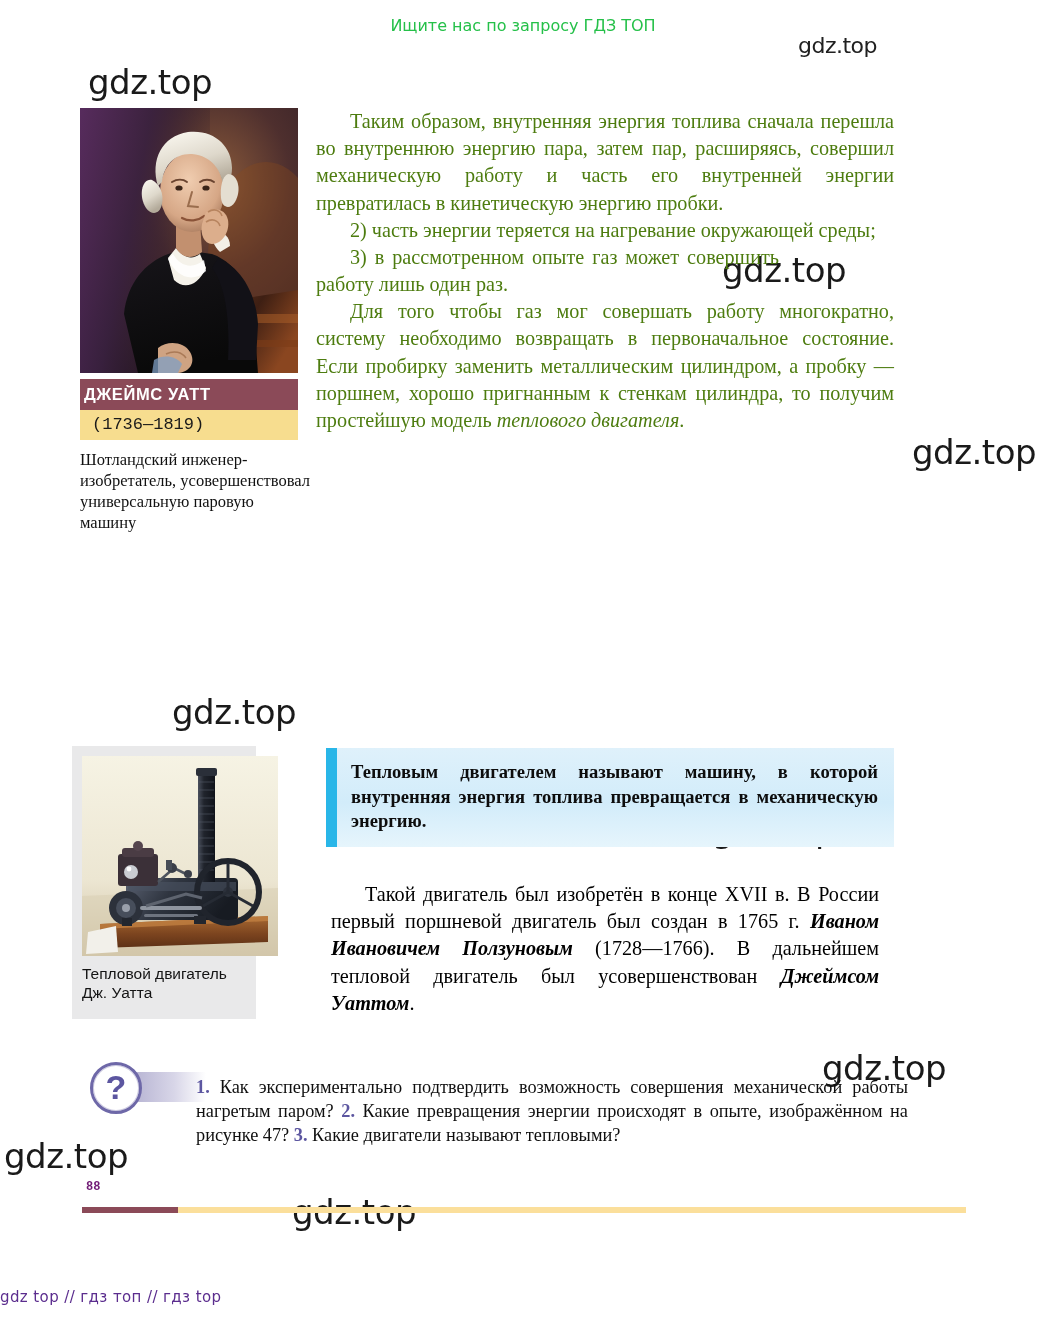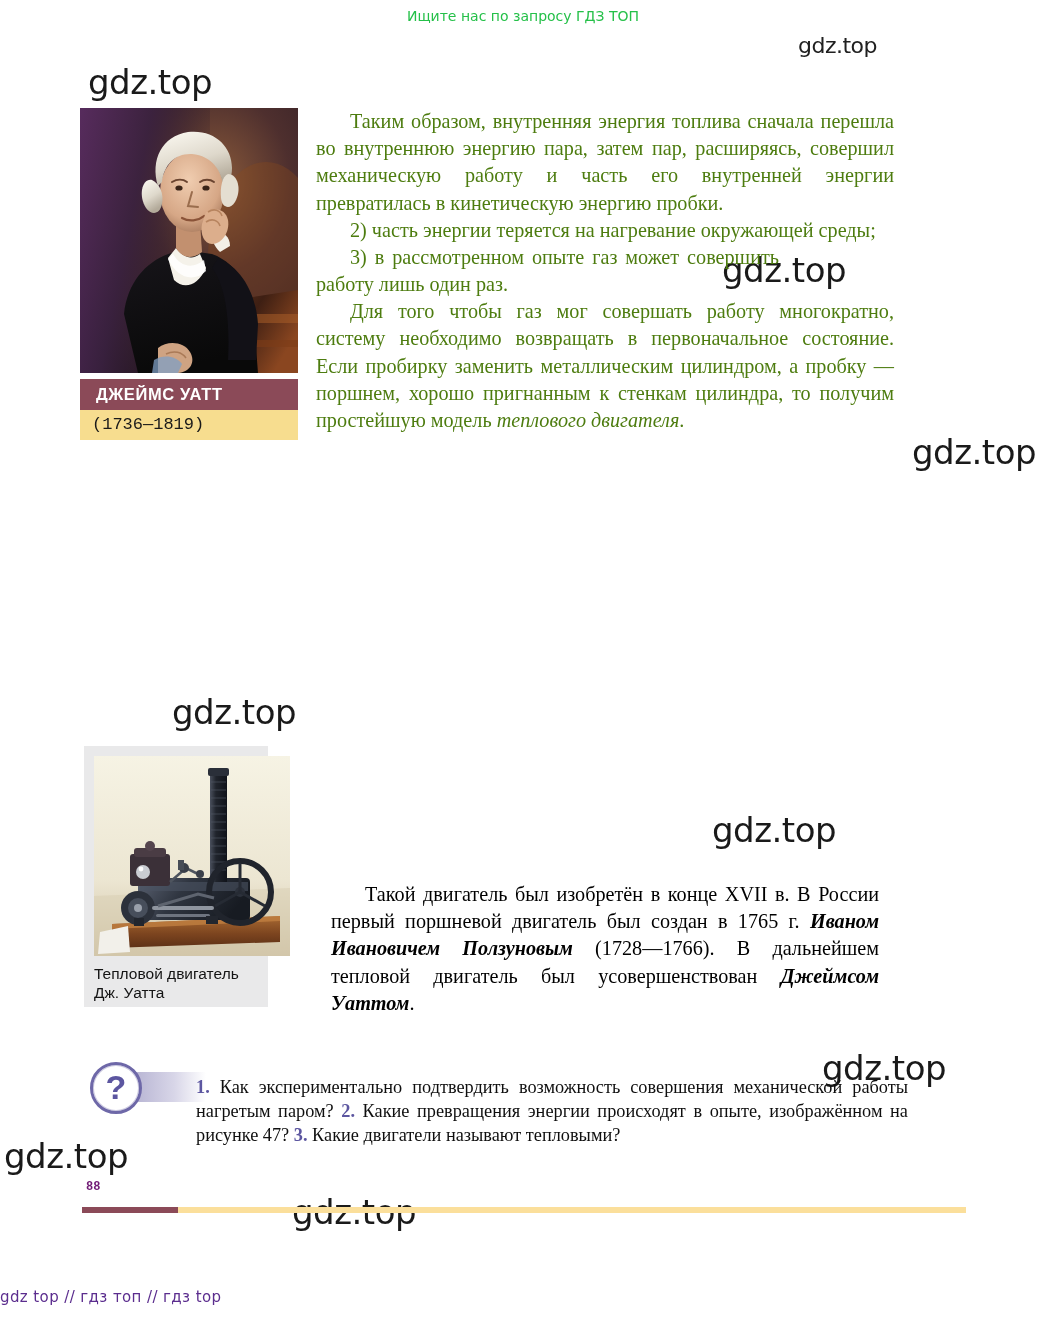--- a/index.html
+++ b/index.html
@@ -20,24 +20,24 @@
   
   .wm {
     position: absolute;
     font-family: "DejaVu Sans", sans-serif;
     color: #1d1d1d;
     white-space: nowrap;
     pointer-events: none;
     letter-spacing: -0.5px;
   }
   .wm-top-green {
-    left: 0; right: 0; top: 8px;
+    left: 0; right: 0; top: 16px;
     text-align: center;
     color: #25c049;
-    font-size: 14px;
+    font-size: 16px;
     font-weight: 400;
     letter-spacing: 0px;
   }
   .wm-bottom-purple {
     left: 0; right: 0; bottom: 14px;
     color: #5b2d8e;
     font-size: 15px;
     letter-spacing: 0.4px;
   }
   .wm-a { left: 798px; top: 33px;  font-size: 22px; color: #202020; }
@@ -64,21 +64,21 @@
   .portrait-frame svg { display: block; width: 218px; height: 265px; }
 
   .name-bar {
     width: 218px;
     background: #8b4a58;
     color: #ffffff;
     font-family: "Liberation Sans", sans-serif;
     font-weight: bold;
     font-size: 16.5px;
     letter-spacing: 0.6px;
-    padding: 6px 0 6px 16px;
+    padding: 6px 0 6px 4px;
     margin-top: 6px;
   }
   .date-bar {
     width: 218px;
     background: #f7dd8f;
     color: #1a1a1a;
     font-family: Liberation Mono, monospace;
     font-size: 17px;
     padding: 5px 0 6px 12px;
   }
@@ -87,24 +87,24 @@
     margin-top: 9px;
     font-family: "Liberation Serif", serif;
     font-size: 16.5px;
     line-height: 1.28;
     color: #111;
   }
 
   
   .engine-block {
     position: absolute;
-    left: 84px; top: 746px;
+    left: 72px; top: 746px;
     width: 184px;
     background: #e9e9ea;
-    padding: 10px 10px 4px 10px;
+    padding: 10px 10px 16px 10px;
   }
   .engine-frame {
     width: 196px; height: 200px;
     overflow: hidden;
   }
   .engine-frame svg { display:block; width:196px; height:200px; }
   .engine-cap {
     margin-top: 8px;
     font-family: "Liberation Sans", sans-serif;
     font-size: 15.5px;
@@ -316,20 +316,21 @@
         <path d="M126 114 C132 110 138 112 140 118" stroke="#b7845f" stroke-width="1.6" fill="none"></path>
 
         <path d="M78 240 C88 232 104 234 110 244 C116 254 110 264 98 265 L78 265 Z" fill="#cfa382"></path>
         <path d="M86 246 C94 242 102 244 106 250" stroke="#aa7a57" stroke-width="1.5" fill="none"></path>
 
         <path d="M74 252 C84 246 96 248 102 256 L98 265 L72 265 Z" fill="#7f9fc4" opacity="0.75"></path>
       </svg>
     </div>
     <div class="name-bar">ДЖЕЙМС УАТТ</div>
     <div class="date-bar">(1736—1819)</div>
+    <div class="bio">Шотландский инженер-изобретатель, усовершенствовал универсальную паровую машину</div>
   </div>
 
   <div class="body-text">
     <p>Таким образом, внутренняя энергия топлива сначала перешла во внутреннюю энергию пара, затем пар, расширяясь, совершил механическую работу и часть его внутренней энергии превратилась в кинетическую энергию пробки.</p>
     <div class="num-list">
       <p>2) часть энергии теряется на нагревание окружающей среды;</p>
       <p class="narrow2">3) в рассмотренном опыте газ может совершить работу лишь один раз.</p>
     </div>
     <p><span>Для того чтобы газ мог совершать работу многократно, систему необходимо возвращать в первоначальное состояние. Если пробирку заменить металлическим цилиндром, а пробку — поршнем, хорошо пригнанным к стенкам цилиндра, то получим простейшую модель </span><span class="ital">теплового двигателя</span><span>.</span></p>
   </div>
@@ -417,20 +418,23 @@
         <circle cx="106" cy="118" r="4" fill="#3a3f49"></circle>
         <rect x="84" y="104" width="6" height="10" fill="#474d57"></rect>
 
         <rect x="40" y="162" width="10" height="8" fill="#22262e"></rect>
         <rect x="112" y="160" width="12" height="8" fill="#22262e"></rect>
       </svg>
     </div>
     <div class="engine-cap">Тепловой двигатель Дж. Уатта</div>
   </div>
 
+  <div class="def-box">
+    <div class="txt">Тепловым двигателем называют машину, в которой внутренняя энергия топлива превращается в механическую энергию.</div>
+  </div>
 
   <div class="after-def">
     <p><span>Такой двигатель был изобретён в конце XVII в. В России первый поршневой двигатель был создан в 1765 г. </span><span class="bital">Иваном Ивановичем Ползуновым</span><span> (1728—1766). В дальнейшем тепловой двигатель был усовершенствован </span><span class="bital">Джеймсом Уаттом</span><span>.</span></p>
   </div>
 
   <div class="q-icon-wrap">
     <div class="q-bar"></div>
     <div class="q-circle">
         <span>?</span>
       </div>

